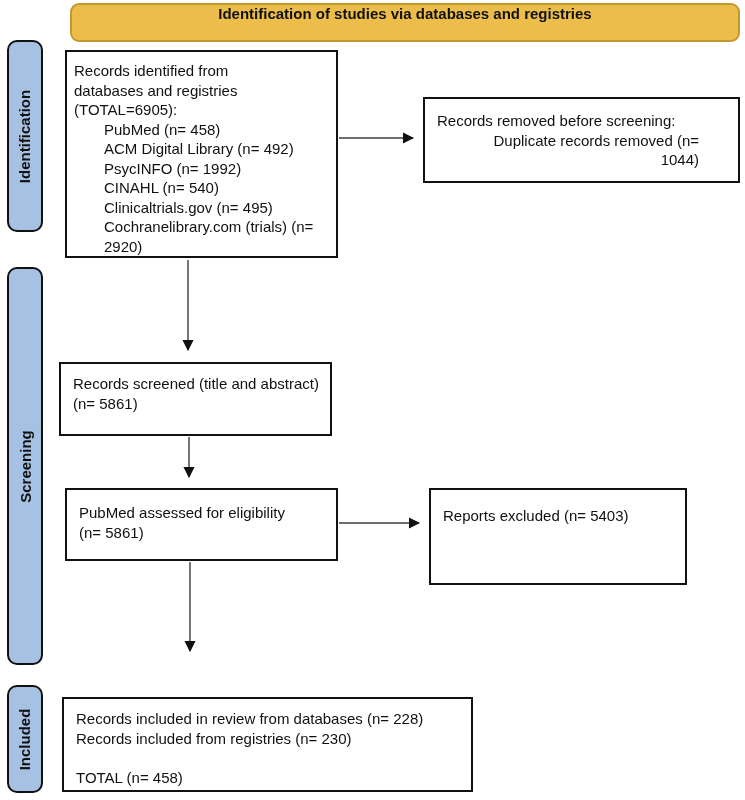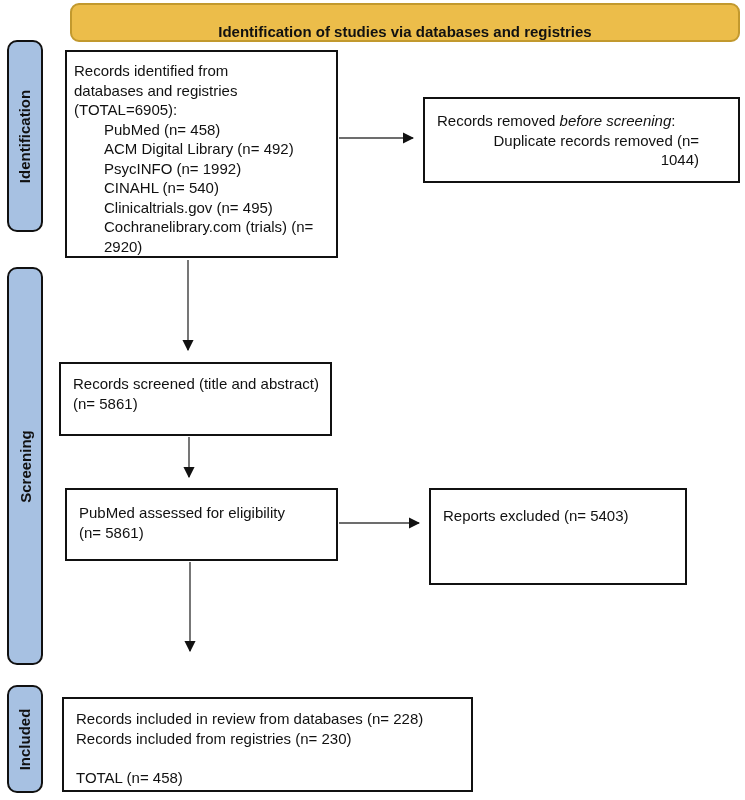--- a/index.html
+++ b/index.html
@@ -17,21 +17,21 @@
   }
   .banner {
     position: absolute;
     left: 70px; top: 3px;
     width: 670px; height: 39px;
     box-sizing: border-box;
     background: #ECBD4A;
     border: 2px solid #C2992E;
     border-radius: 9px;
     display: flex;
-    align-items: flex-end;
+    align-items: flex-start;
     justify-content: center;
     font-size: 15px;
     font-weight: bold;
     color: #111;
   }
   .stage {
     position: absolute;
     left: 7px;
     width: 36px;
     box-sizing: border-box;
@@ -64,21 +64,21 @@
   }
   .box-identified { left: 65px;  top: 50px;  width: 273px; height: 208px; padding-left: 7px; }
   .box-removed    { left: 423px; top: 97px;  width: 317px; height: 86px;  padding-top: 12px; }
   .box-screened   { left: 59px;  top: 362px; width: 273px; height: 74px;  padding-top: 10px; }
   .box-assessed   { left: 65px;  top: 488px; width: 273px; height: 73px;  padding-top: 13px; }
   .box-excluded   { left: 429px; top: 488px; width: 258px; height: 97px;  padding-top: 16px; }
   .box-included   { left: 62px;  top: 697px; width: 411px; height: 95px;  padding-top: 10px; }
   .indent { margin-left: 30px; }
   .intro { max-width: 215px; }
   .detail-wrap { max-width: 232px; text-align: right; }
-  .em { font-style: italic; }
+  .em { }
   .spacer { height: 19.5px; }
   #arrows {
     position: absolute;
     left: 0; top: 0;
     width: 745px; height: 800px;
     pointer-events: none;
   }
 </style>
 </head>
 <body>

